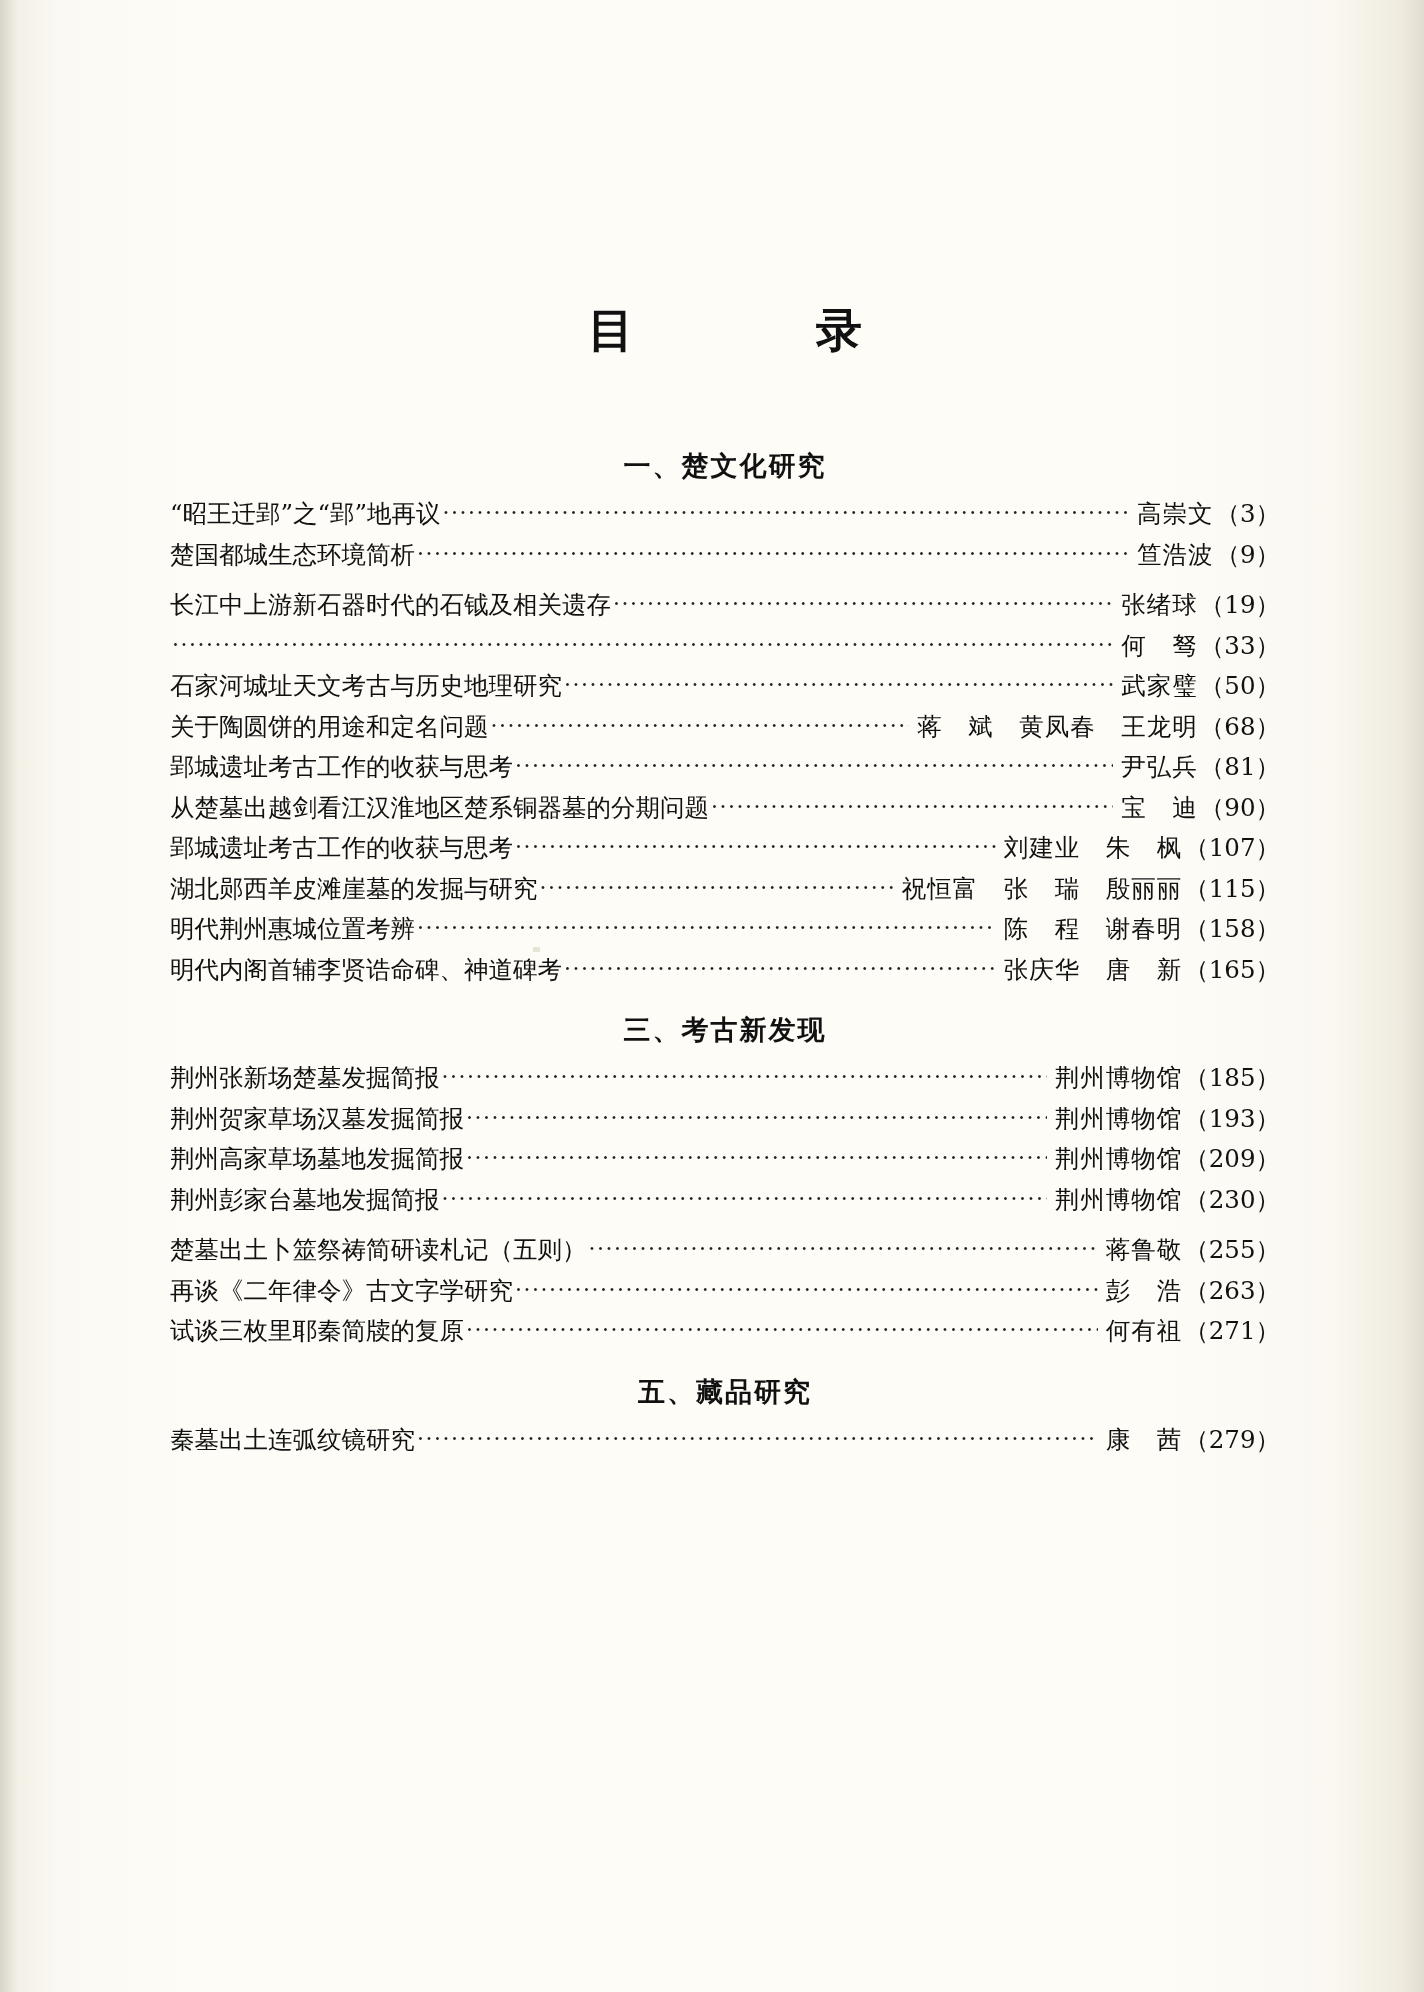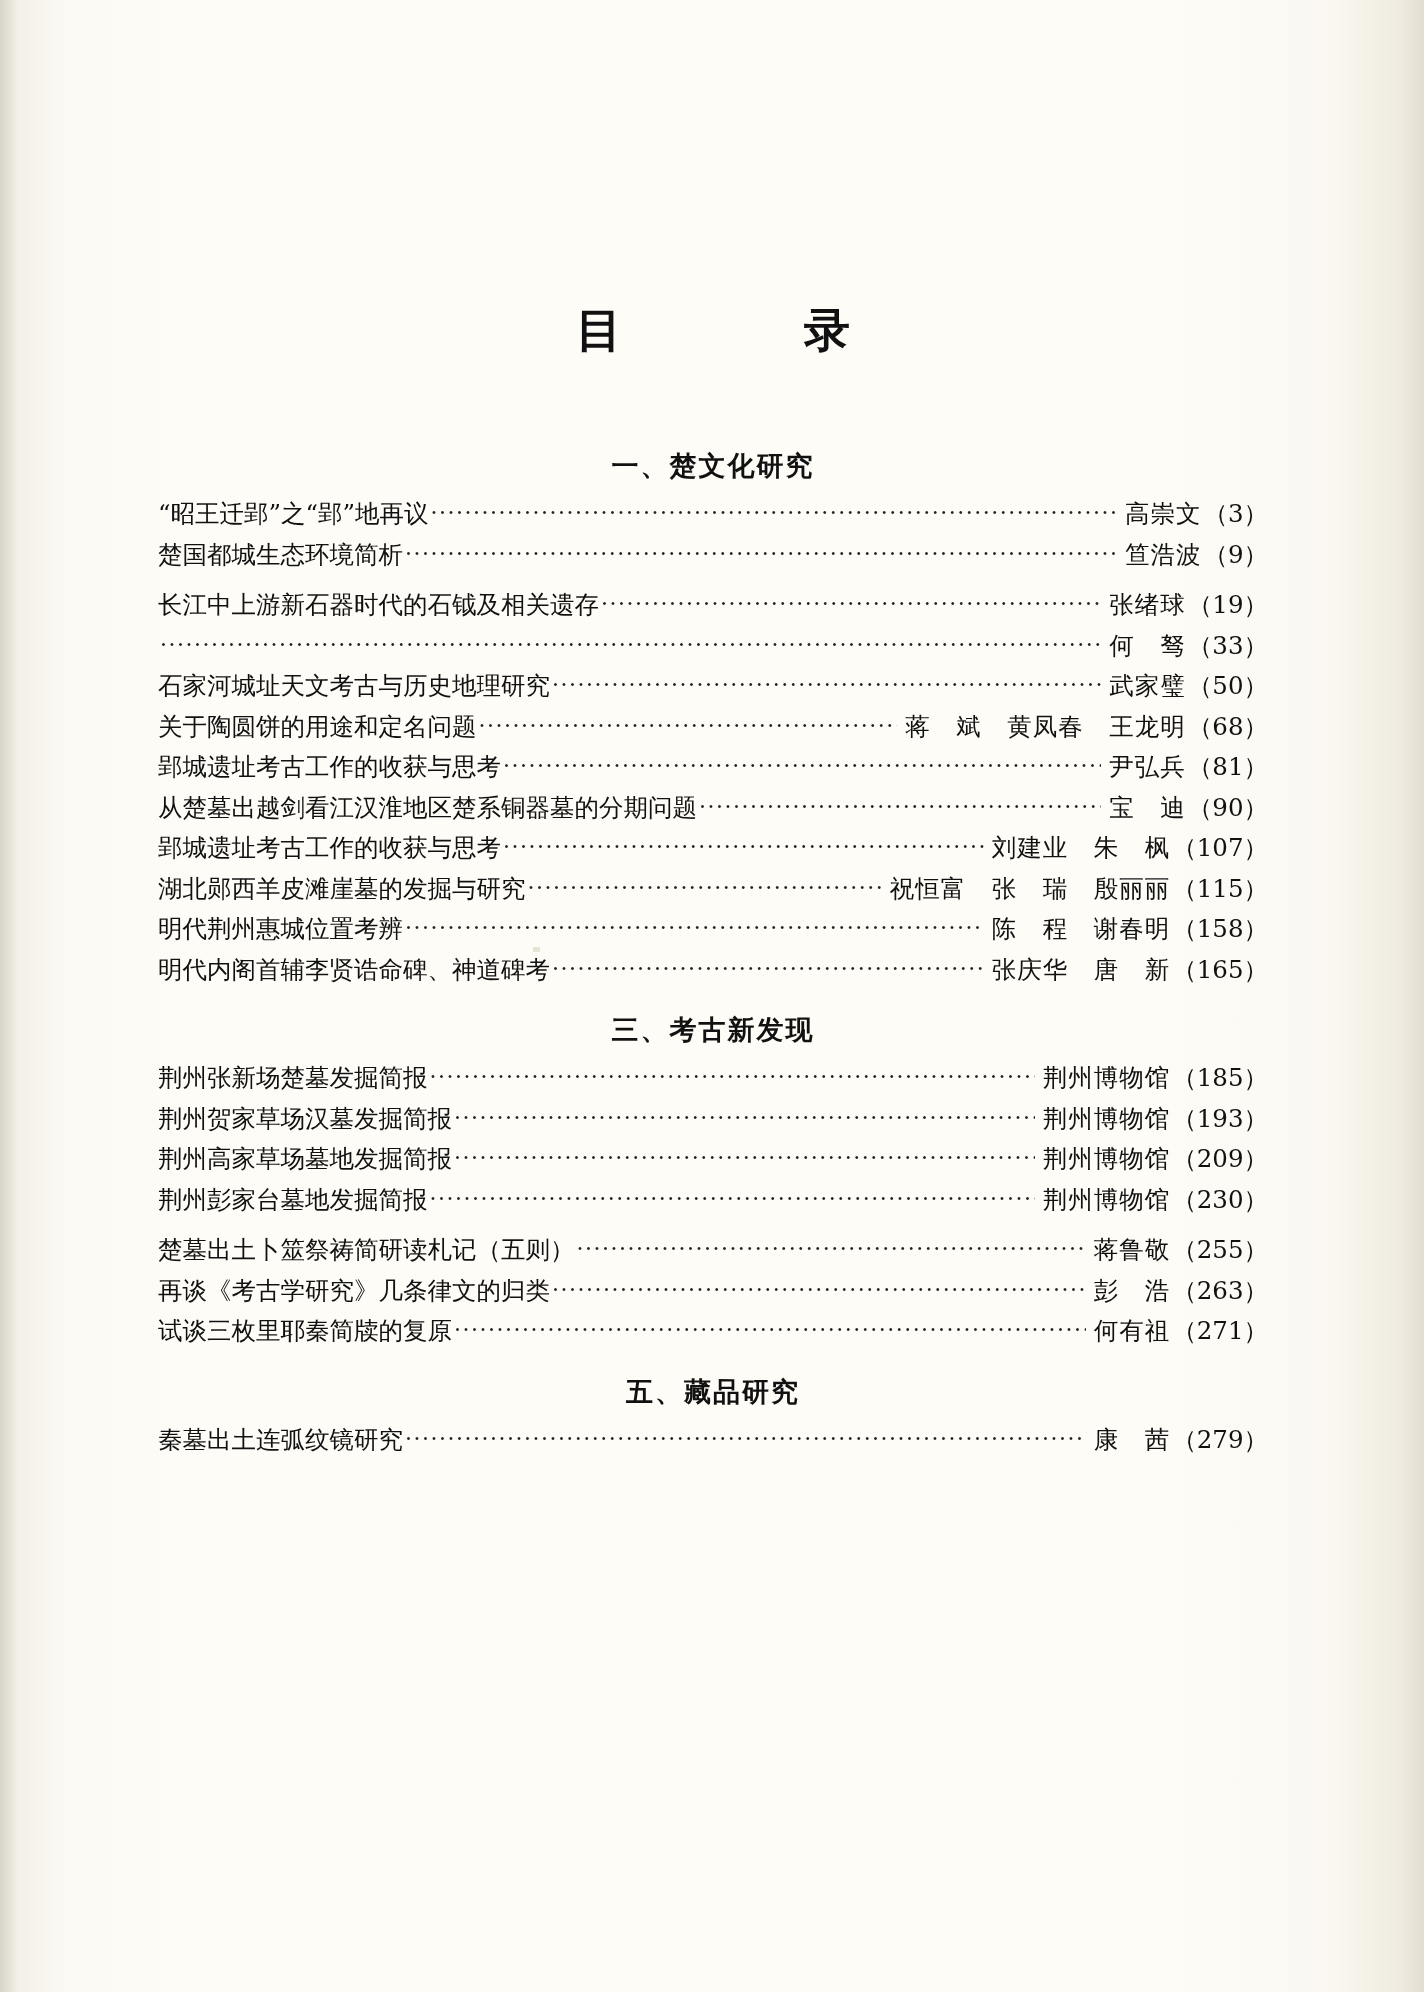--- a/index.html
+++ b/index.html
@@ -25,21 +25,21 @@
       linear-gradient(to right, #d8d4c8 0px, #f3f0e7 18px, #fbf9f3 60px, #fdfcf7 200px, #fdfcf7 1150px, #faf8f1 1330px, #efebe0 1400px, #e2ddd0 1424px);
   }
   .page-inner {
     position: absolute;
     top: 0; left: 0;
     width: 1424px;
     height: 1992px;
   }
   .content {
     position: absolute;
-    left: 158px;
+    left: 170px;
     top: 300px;
     width: 1110px;
   }
 
   .doc-title {
     text-align: center;
     font-size: 46px;
     letter-spacing: 30px;
     font-weight: 700;
     color: #111;
@@ -226,21 +226,21 @@
         </div>
         <div class="group">
           <div class="entries">
             <div class="entry">
               <span class="e-title">楚墓出土卜筮祭祷简研读札记（五则）</span>
               <span class="e-dots">····························································································································································································································</span>
               <span class="e-authors">蒋鲁敬</span>
               <span class="e-page">（255）</span>
             </div>
             <div class="entry">
-              <span class="e-title">再谈《考古学研究》几条律文的归类</span>
+              <span class="e-title">再谈《二年律令》古文字学研究</span>
               <span class="e-dots">····························································································································································································································</span>
               <span class="e-authors">彭　浩</span>
               <span class="e-page">（263）</span>
             </div>
             <div class="entry">
               <span class="e-title">试谈三枚里耶秦简牍的复原</span>
               <span class="e-dots">····························································································································································································································</span>
               <span class="e-authors">何有祖</span>
               <span class="e-page">（271）</span>
             </div>

